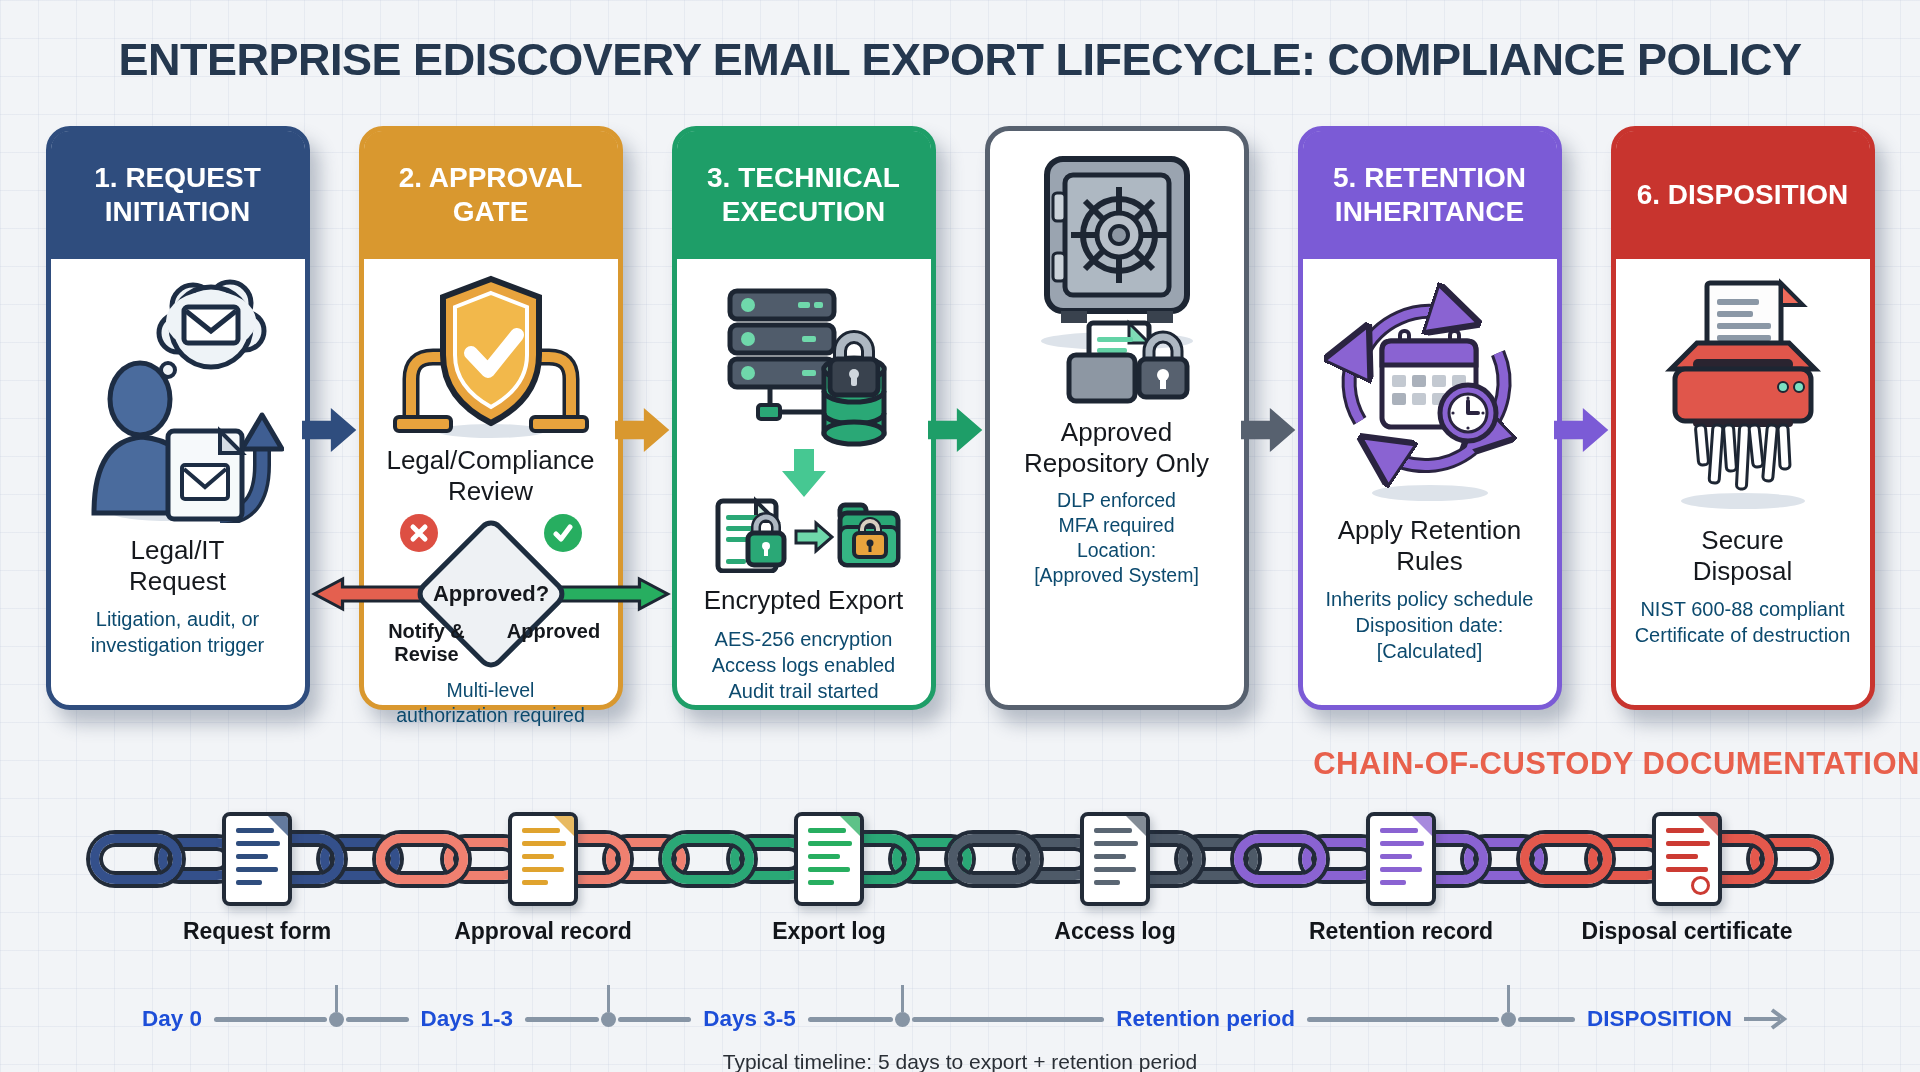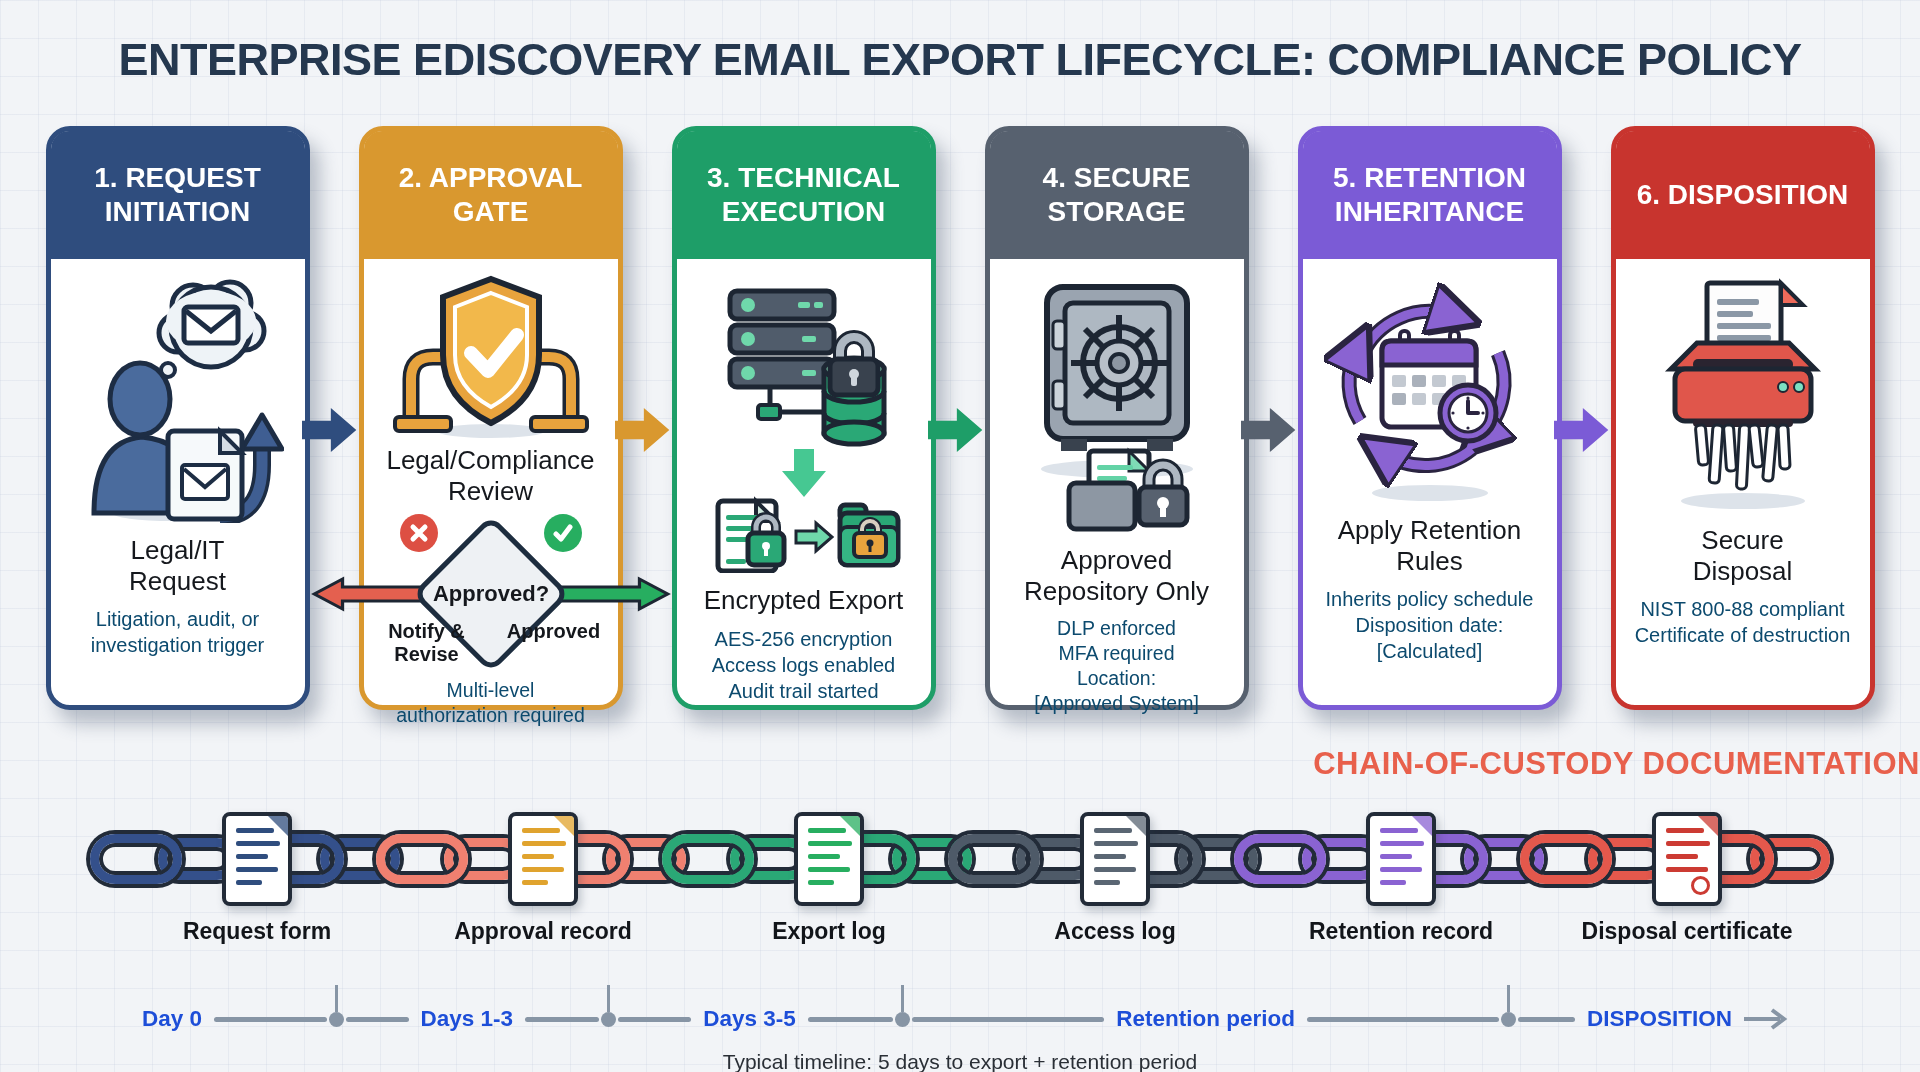--- a/index.html
+++ b/index.html
@@ -263,23 +263,20 @@
       <div class="stage-line">Audit trail started</div>
     </div>
     <div class="flow-arrow">
       <svg viewBox="0 0 66 56">
           <polygon points="0,17 34,17 34,2 64,28 34,54 34,39 0,39"></polygon>
         </svg>
     </div>
   </div>
 
   <div class="stage" style="--c: #57616F;">
-    <div class="stage-header">
-        <span>4. SECURE STORAGE</span>
-      </div>
     <div class="stage-body">
       <div class="s-icon">
         <svg width="200" height="260" viewBox="0 0 200 260">
           <ellipse cx="100" cy="196" rx="76" ry="9" fill="#dde3ea"></ellipse>
           <rect x="30" y="14" width="140" height="152" rx="16" fill="#9AA4B0" stroke="#1d2633" stroke-width="6"></rect>
           <rect x="48" y="30" width="104" height="120" rx="8" fill="#AEB8C2" stroke="#1d2633" stroke-width="5"></rect>
           <rect x="36" y="48" width="12" height="28" rx="4" fill="#CBD3DA" stroke="#1d2633" stroke-width="3"></rect>
           <rect x="36" y="108" width="12" height="28" rx="4" fill="#CBD3DA" stroke="#1d2633" stroke-width="3"></rect>
           <line x1="54" y1="90" x2="150" y2="90" stroke="#1d2633" stroke-width="6"></line>
           <line x1="102" y1="42" x2="102" y2="138" stroke="#1d2633" stroke-width="6"></line>
@@ -394,21 +391,21 @@
           <rect x="60" y="152" width="10" height="40" rx="4" fill="#fff" stroke="#1d2633" stroke-width="3" transform="rotate(-5 65 172)"></rect>
           <rect x="74" y="152" width="10" height="58" rx="4" fill="#fff" stroke="#1d2633" stroke-width="3" transform="rotate(4 79 181)"></rect>
           <rect x="88" y="152" width="10" height="46" rx="4" fill="#fff" stroke="#1d2633" stroke-width="3" transform="rotate(-4 93 175)"></rect>
           <rect x="101" y="152" width="10" height="64" rx="4" fill="#fff" stroke="#1d2633" stroke-width="3" transform="rotate(3 106 184)"></rect>
           <rect x="114" y="152" width="10" height="42" rx="4" fill="#fff" stroke="#1d2633" stroke-width="3" transform="rotate(-6 119 173)"></rect>
           <rect x="128" y="152" width="10" height="56" rx="4" fill="#fff" stroke="#1d2633" stroke-width="3" transform="rotate(5 133 180)"></rect>
           <rect x="142" y="152" width="10" height="44" rx="4" fill="#fff" stroke="#1d2633" stroke-width="3" transform="rotate(-3 147 174)"></rect>
         </svg>
       </div>
       <div class="stage-title">Secure Disposal</div>
-      <div class="stage-line first">NIST 800-88 compliant</div>
+      <div class="stage-line first">NIST 600-88 compliant</div>
       <div class="stage-line">Certificate of destruction</div>
     </div>
   </div>
 </div>
 
 <h2 class="chain-title">CHAIN-OF-CUSTODY DOCUMENTATION</h2>
 
 <div class="chain-row">
   <span class="lk a g0" style="margin-left:0"></span>
   <span class="lk b g0"></span>

